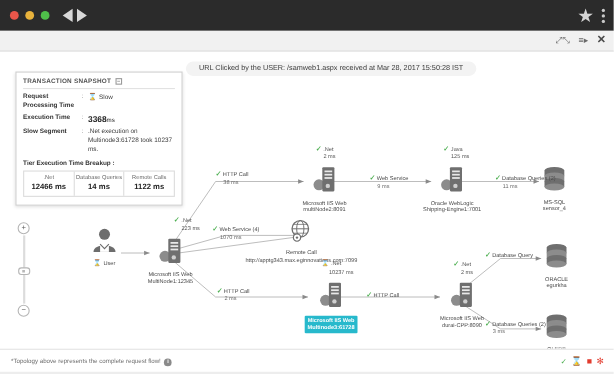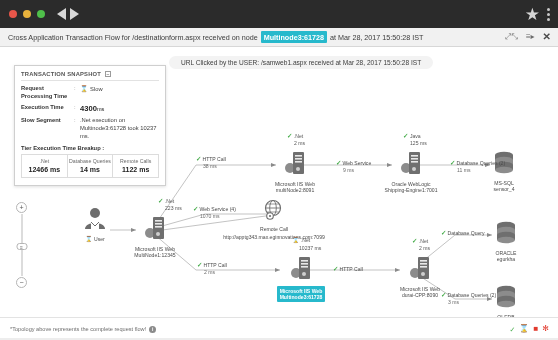--- a/index.html
+++ b/index.html
@@ -168,25 +168,20 @@
       <span class="star">★</span>
       <span class="kebab">
           <i></i>
           <i></i>
           <i></i>
         </span>
     </div>
   </div>
 
   <div class="headerbar">
-    <div class="header-title">
-      <span>Cross Application Transaction Flow for /destinationform.aspx received on node</span>
-      <span class="node-chip">Multinode3:61728</span>
-      <span>at Mar 28, 2017 15:50:28 IST</span>
-    </div>
     <div class="header-actions">
       <span class="hicon">⤢⤡</span>
       <span class="hicon">≡▸</span>
       <span class="hicon close">✕</span>
     </div>
   </div>
 
   <div class="canvas">
 
     <svg class="svg-layer" viewBox="0 0 558 270">
@@ -242,21 +237,21 @@
         <span class="snap-label">Request Processing Time</span>
         <span class="snap-colon">:</span>
         <span class="snap-val">
           <span class="hourglass">⌛</span><span>Slow</span>
         </span>
       </div>
 
       <div class="snap-row">
         <span class="snap-label">Execution Time</span>
         <span class="snap-colon">:</span>
-        <span class="snap-val big"><span>4300</span><span class="unit">ms</span></span>
+        <span class="snap-val big"><span>3368</span><span class="unit">ms</span></span>
       </div>
 
       <div class="snap-row">
         <span class="snap-label">Slow Segment</span>
         <span class="snap-colon">:</span>
         <span class="snap-val">.Net execution on Multinode3:61728 took 10237 ms.</span>
       </div>
 
       <div class="breakup-title">Tier Execution Time Breakup :</div>
       <div class="breakup-table">

